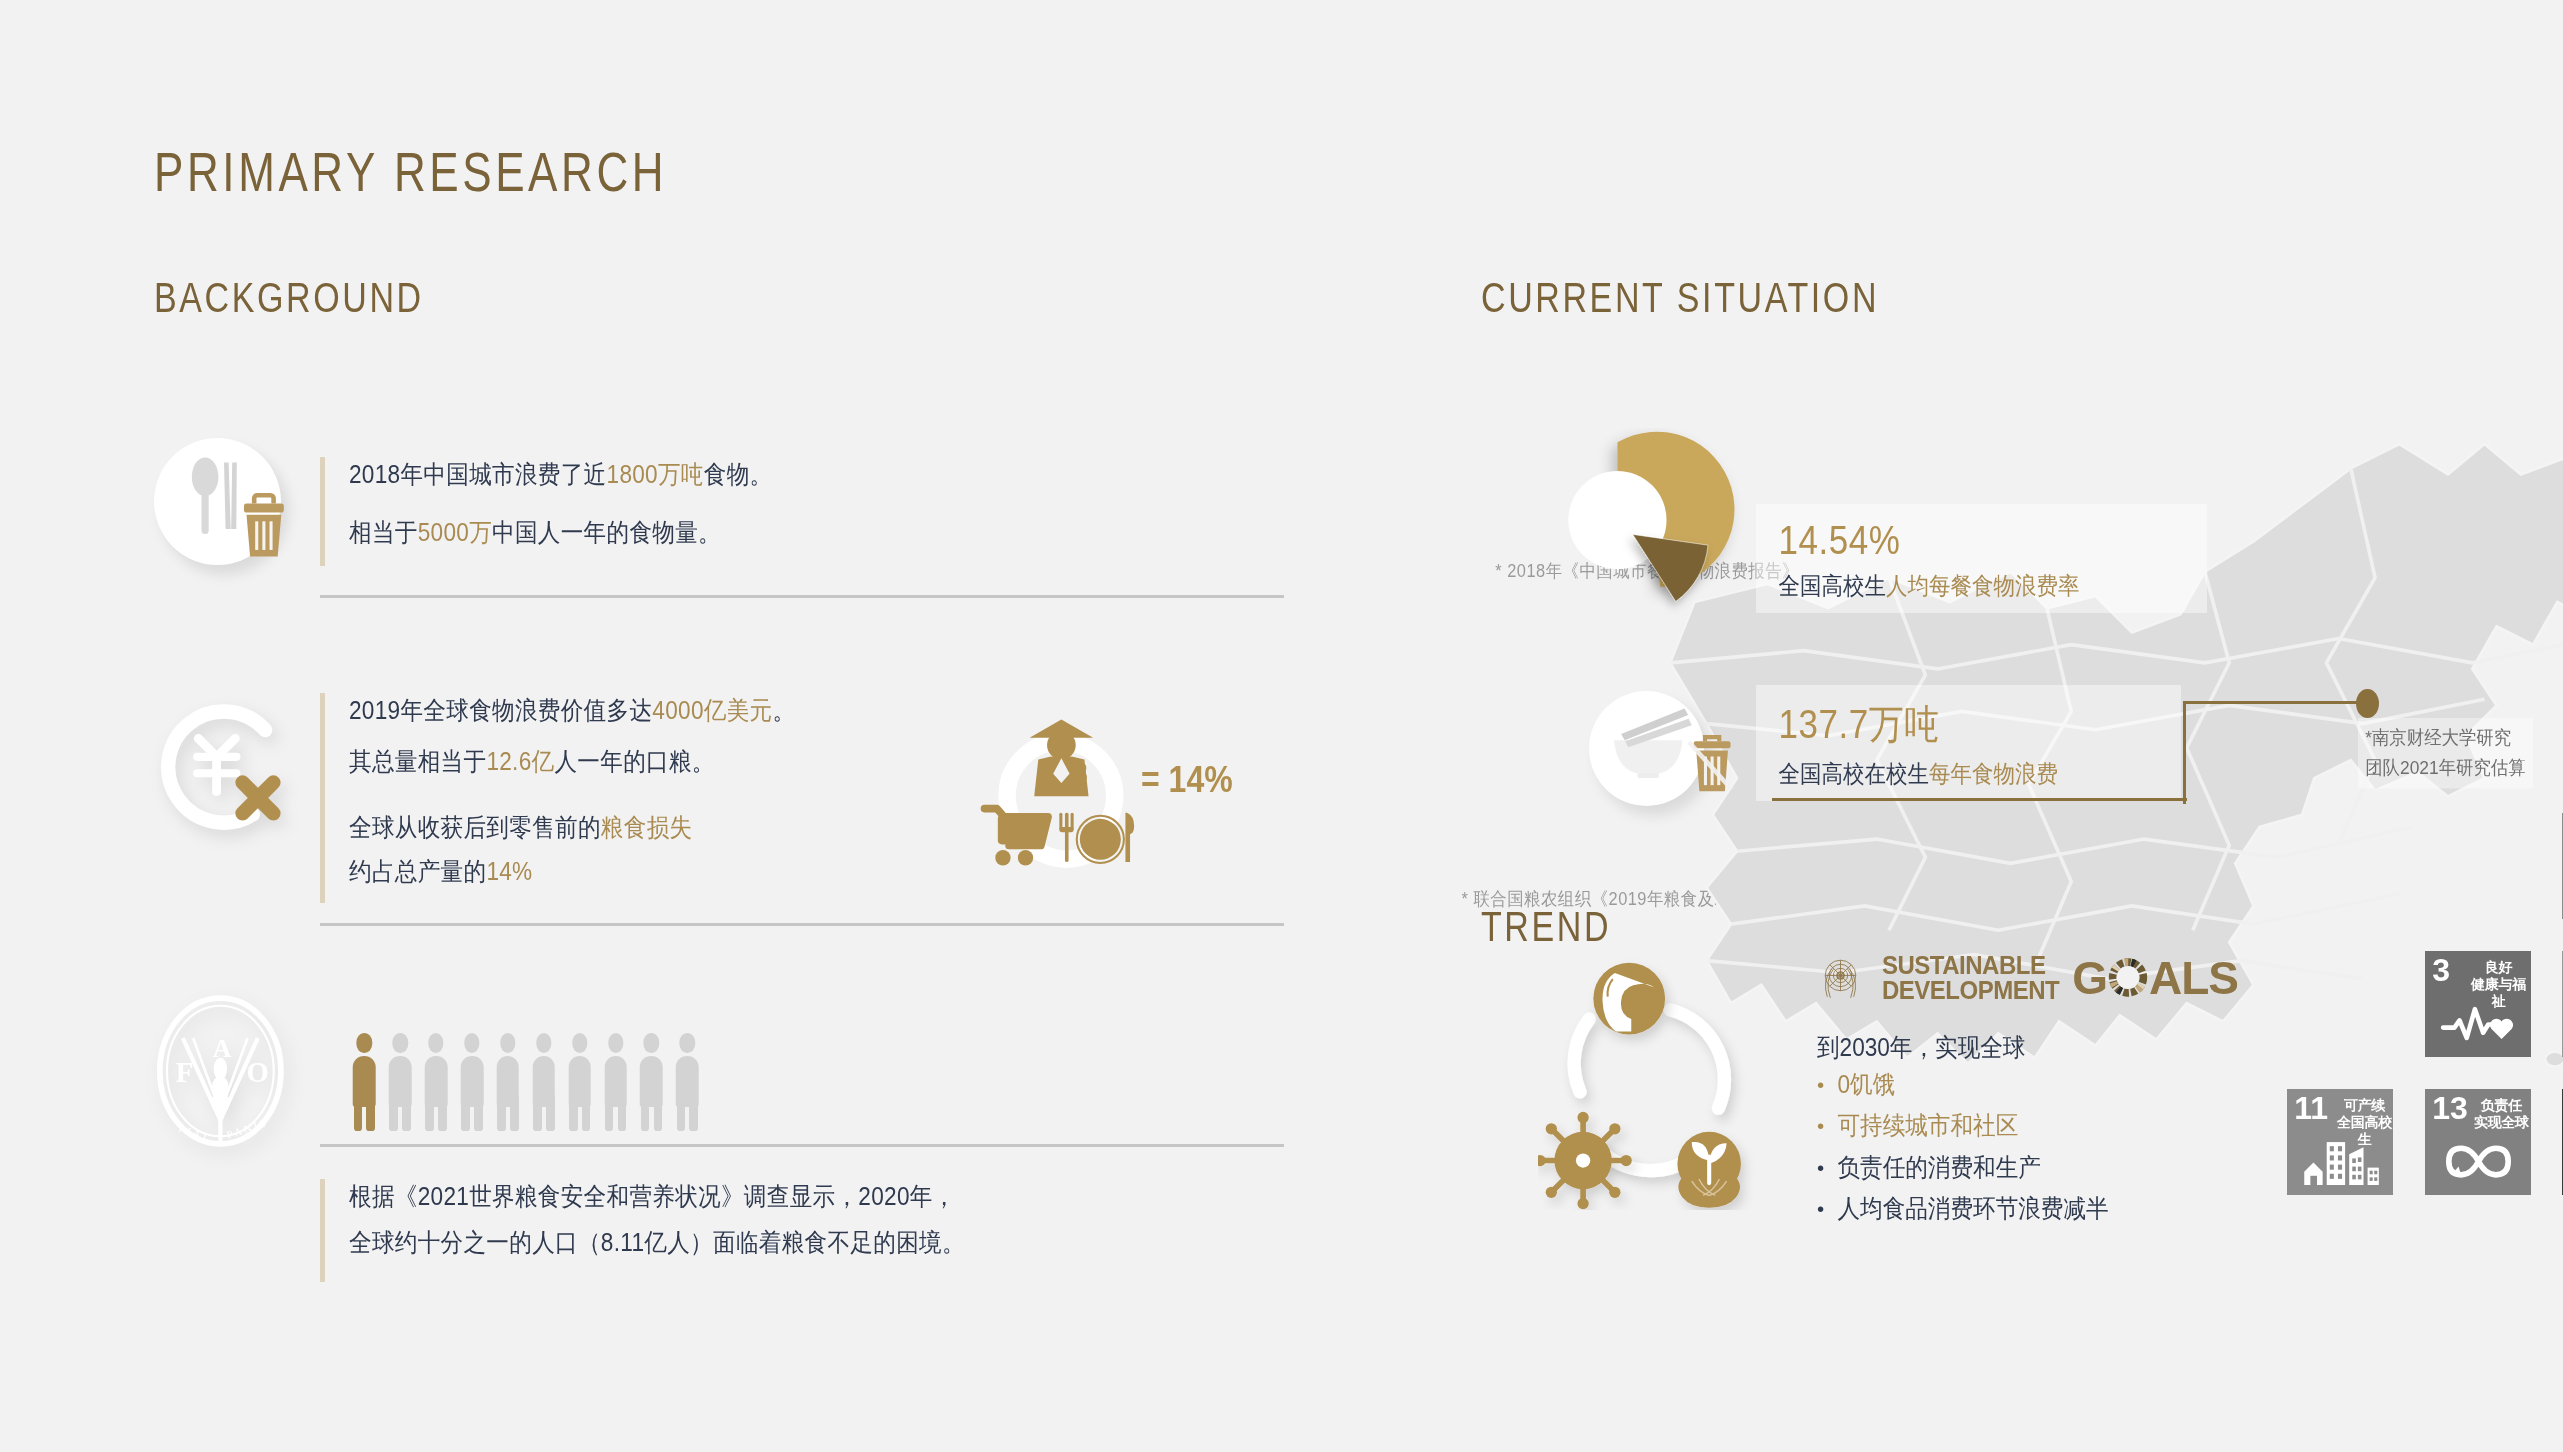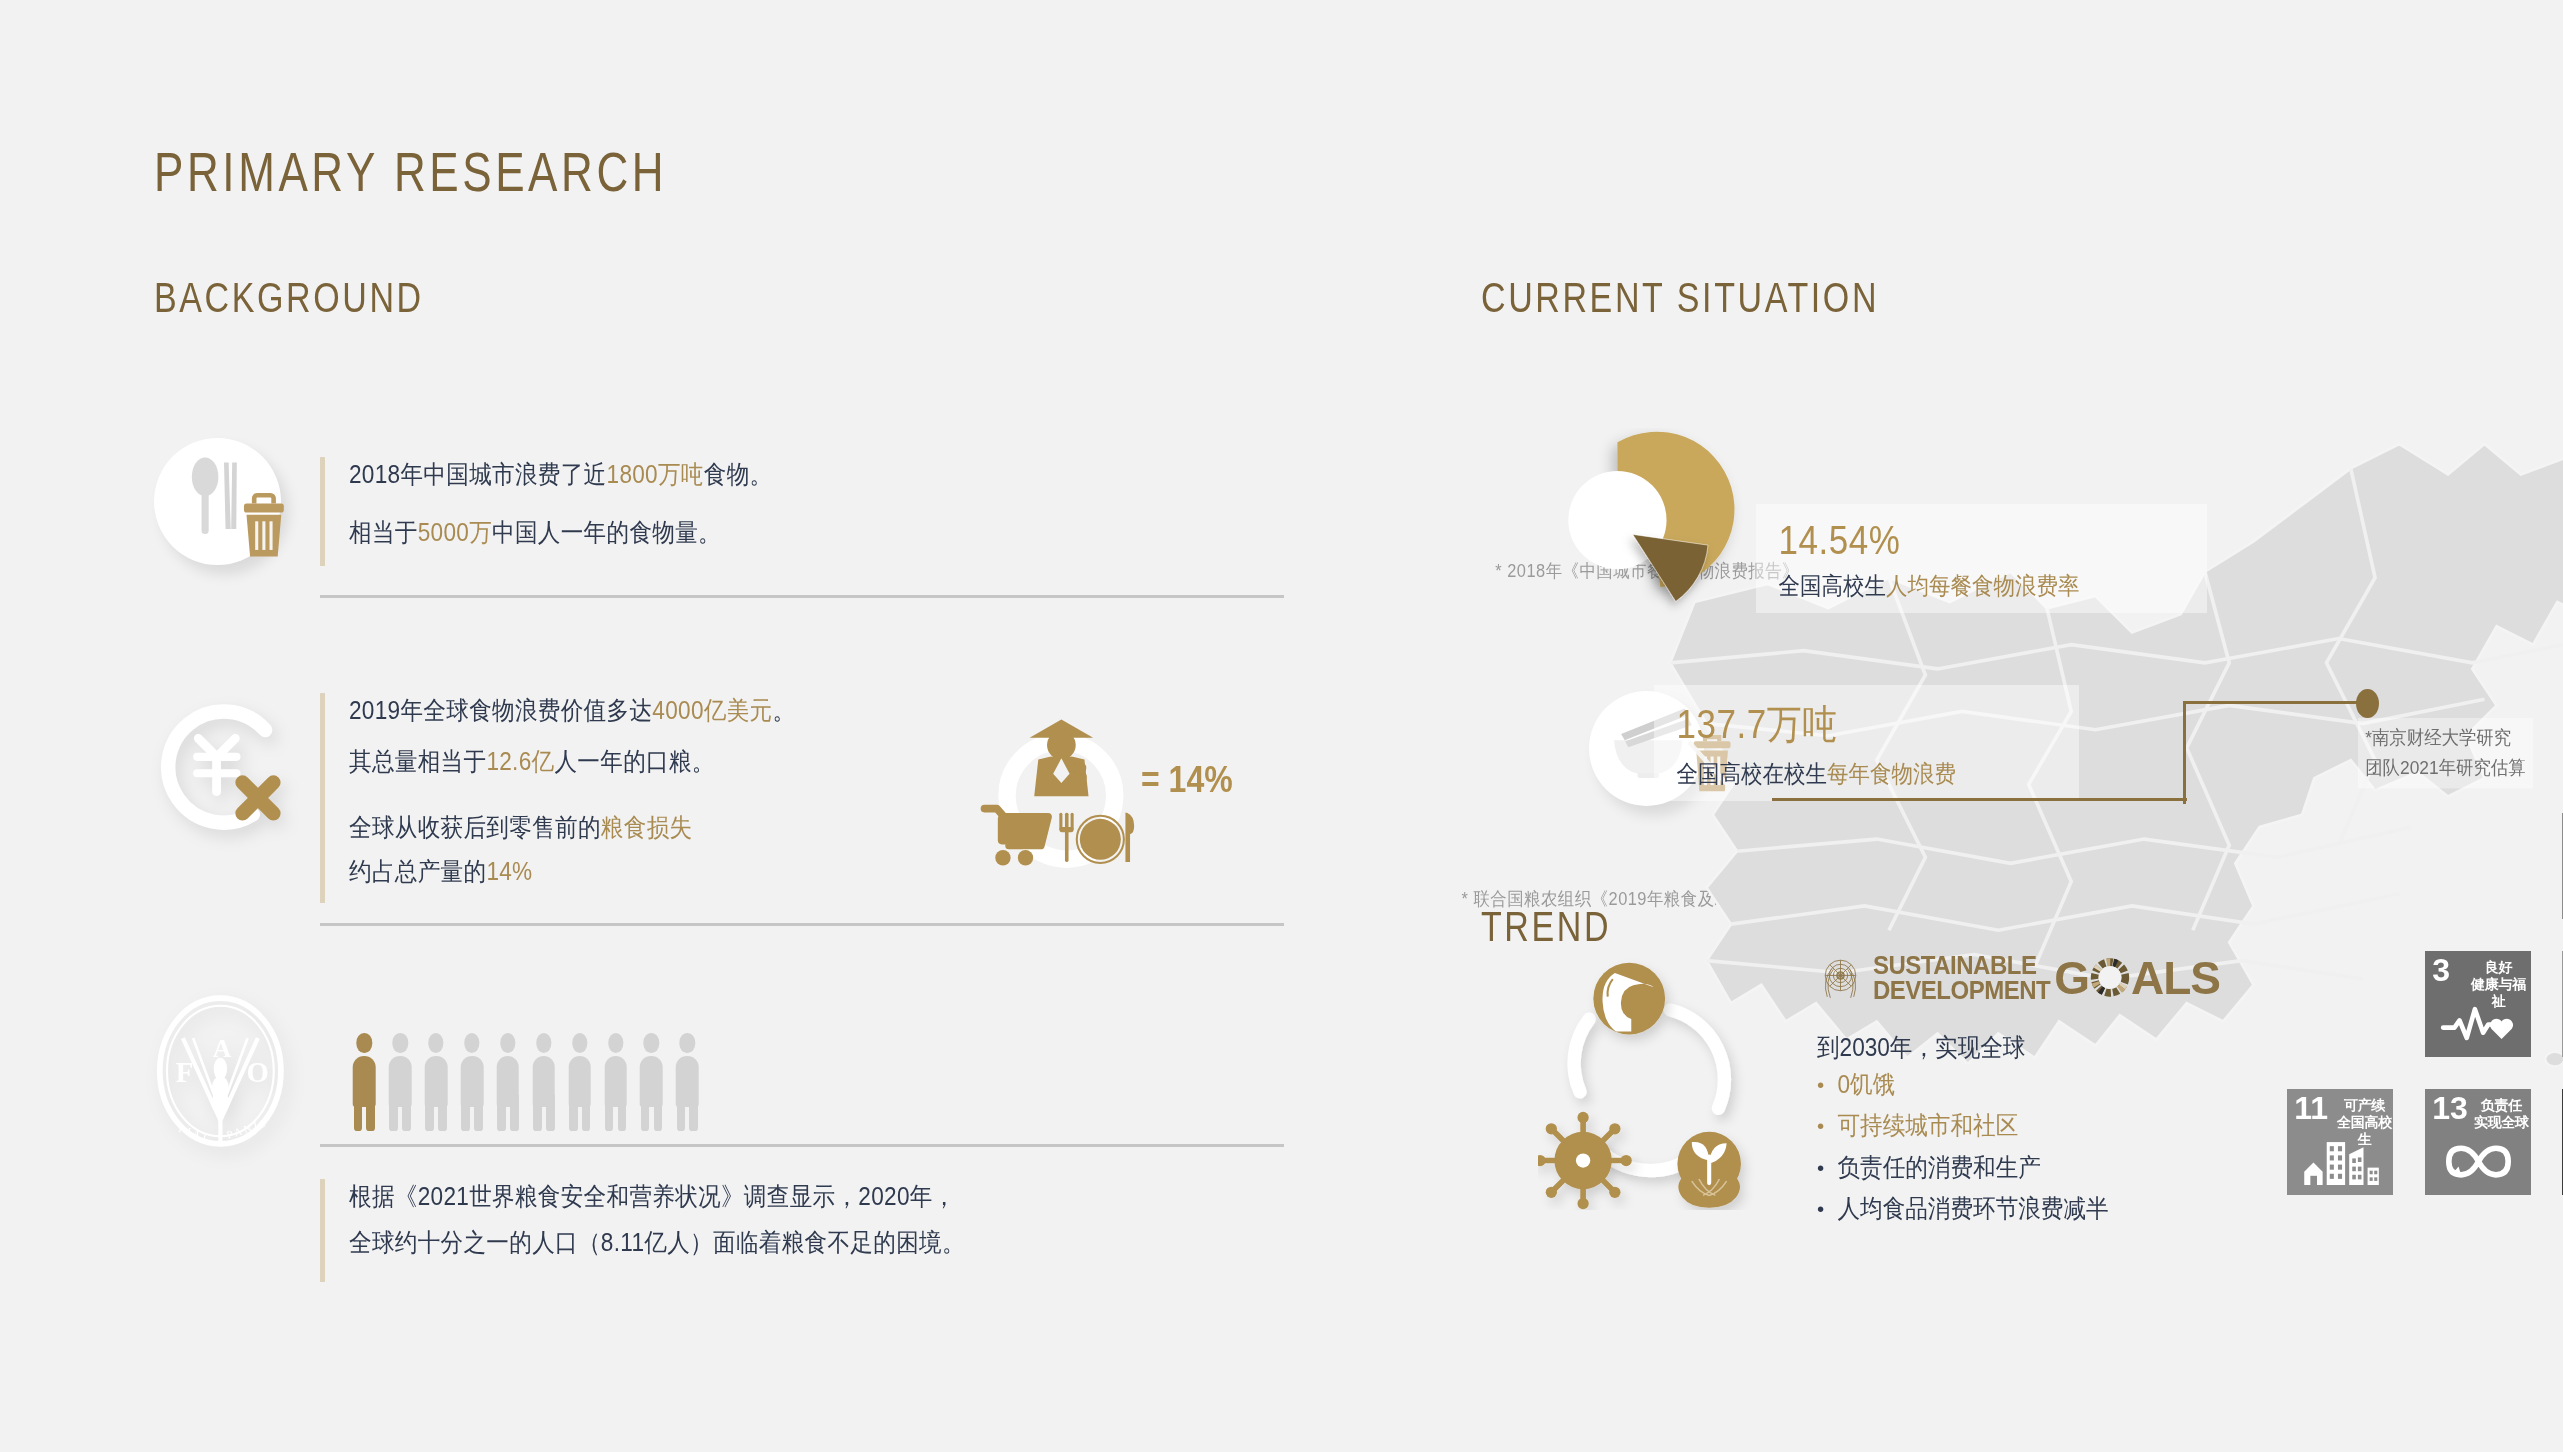--- a/index.html
+++ b/index.html
@@ -108,21 +108,21 @@
     position: absolute; font-size: 17.4px; color: #6f6f6f; line-height: 1.55;
     white-space: nowrap; background: rgba(255,255,255,0.40); padding: 5.1px 7.2px;
     font-family: "Liberation Sans Narrow","Liberation Sans", sans-serif;
     transform: scaleY(1.1); transform-origin: left top;
   }
 
   
   .cycle { position: absolute; left: 1538px; top: 943px; width: 246px; height: 267px; }
 
   
-  .sdg-logo { position: absolute; left: 1812px; top: 946px; height: 63px; display: flex; align-items: center; gap: 4px; }
+  .sdg-logo { position: absolute; left: 1812px; top: 946px; height: 63px; display: flex; align-items: center; gap: 13px; }
   .sdg-words {
     display: flex; flex-direction: column; justify-content: center;
     font-weight: bold; color: #8e7murky;
   }
   .sdg-words span {
     font-size: 24px; line-height: 1.02; letter-spacing: -0.5px; color: #8d7547;
     font-family: "Liberation Sans Narrow","Liberation Sans", sans-serif;
     font-weight: bold; transform: scaleY(1.08); transform-origin: left center;
   }
   .sdg-goals {
@@ -426,21 +426,21 @@
       <rect x="214" y="106" width="72" height="14" rx="4" fill="#bb9a60"></rect>
       <path d="M236 106 v-8 h28 v8" fill="none" stroke="#bb9a60" stroke-width="8"></path>
       <path d="M219 124 h62 l-6 80 h-50 Z" fill="#bb9a60"></path>
       <rect x="234" y="136" width="6" height="56" fill="#f3f1ed"></rect>
       <rect x="247" y="136" width="6" height="56" fill="#f3f1ed"></rect>
       <rect x="260" y="136" width="6" height="56" fill="#f3f1ed"></rect>
       <path d="M205 108 L288 200" stroke="#f2f2f2" stroke-width="9" opacity="0.9"></path>
     </svg>
   </div>
 
-  <div class="stat" style="left:1654px;top:685px;width:425px;">
+  <div class="stat" style="left:1756px;top:685px;width:425px;">
     <span class="num">137.7万吨</span>
     <span class="lbl"><span>全国高校在校生</span><b>每年食物浪费</b></span>
   </div>
 
   <div class="callout-line" style="left:1772px;top:701px;width:415px;height:100px;border-width:0 0 3.6px 0;"></div>
   <div class="callout-line" style="left:2183px;top:701px;width:3.6px;height:103px;border-width:0 0 0 3.6px;"></div>
   <div class="callout-line" style="left:2183px;top:701px;width:179px;height:3.6px;border-width:3.6px 0 0 0;"></div>
   <div class="callout-dot" style="left:2356px;top:689px;"></div>
   <div class="callout-txt" style="left:2358px;top:718px;">
     <div>*南京财经大学研究</div>

